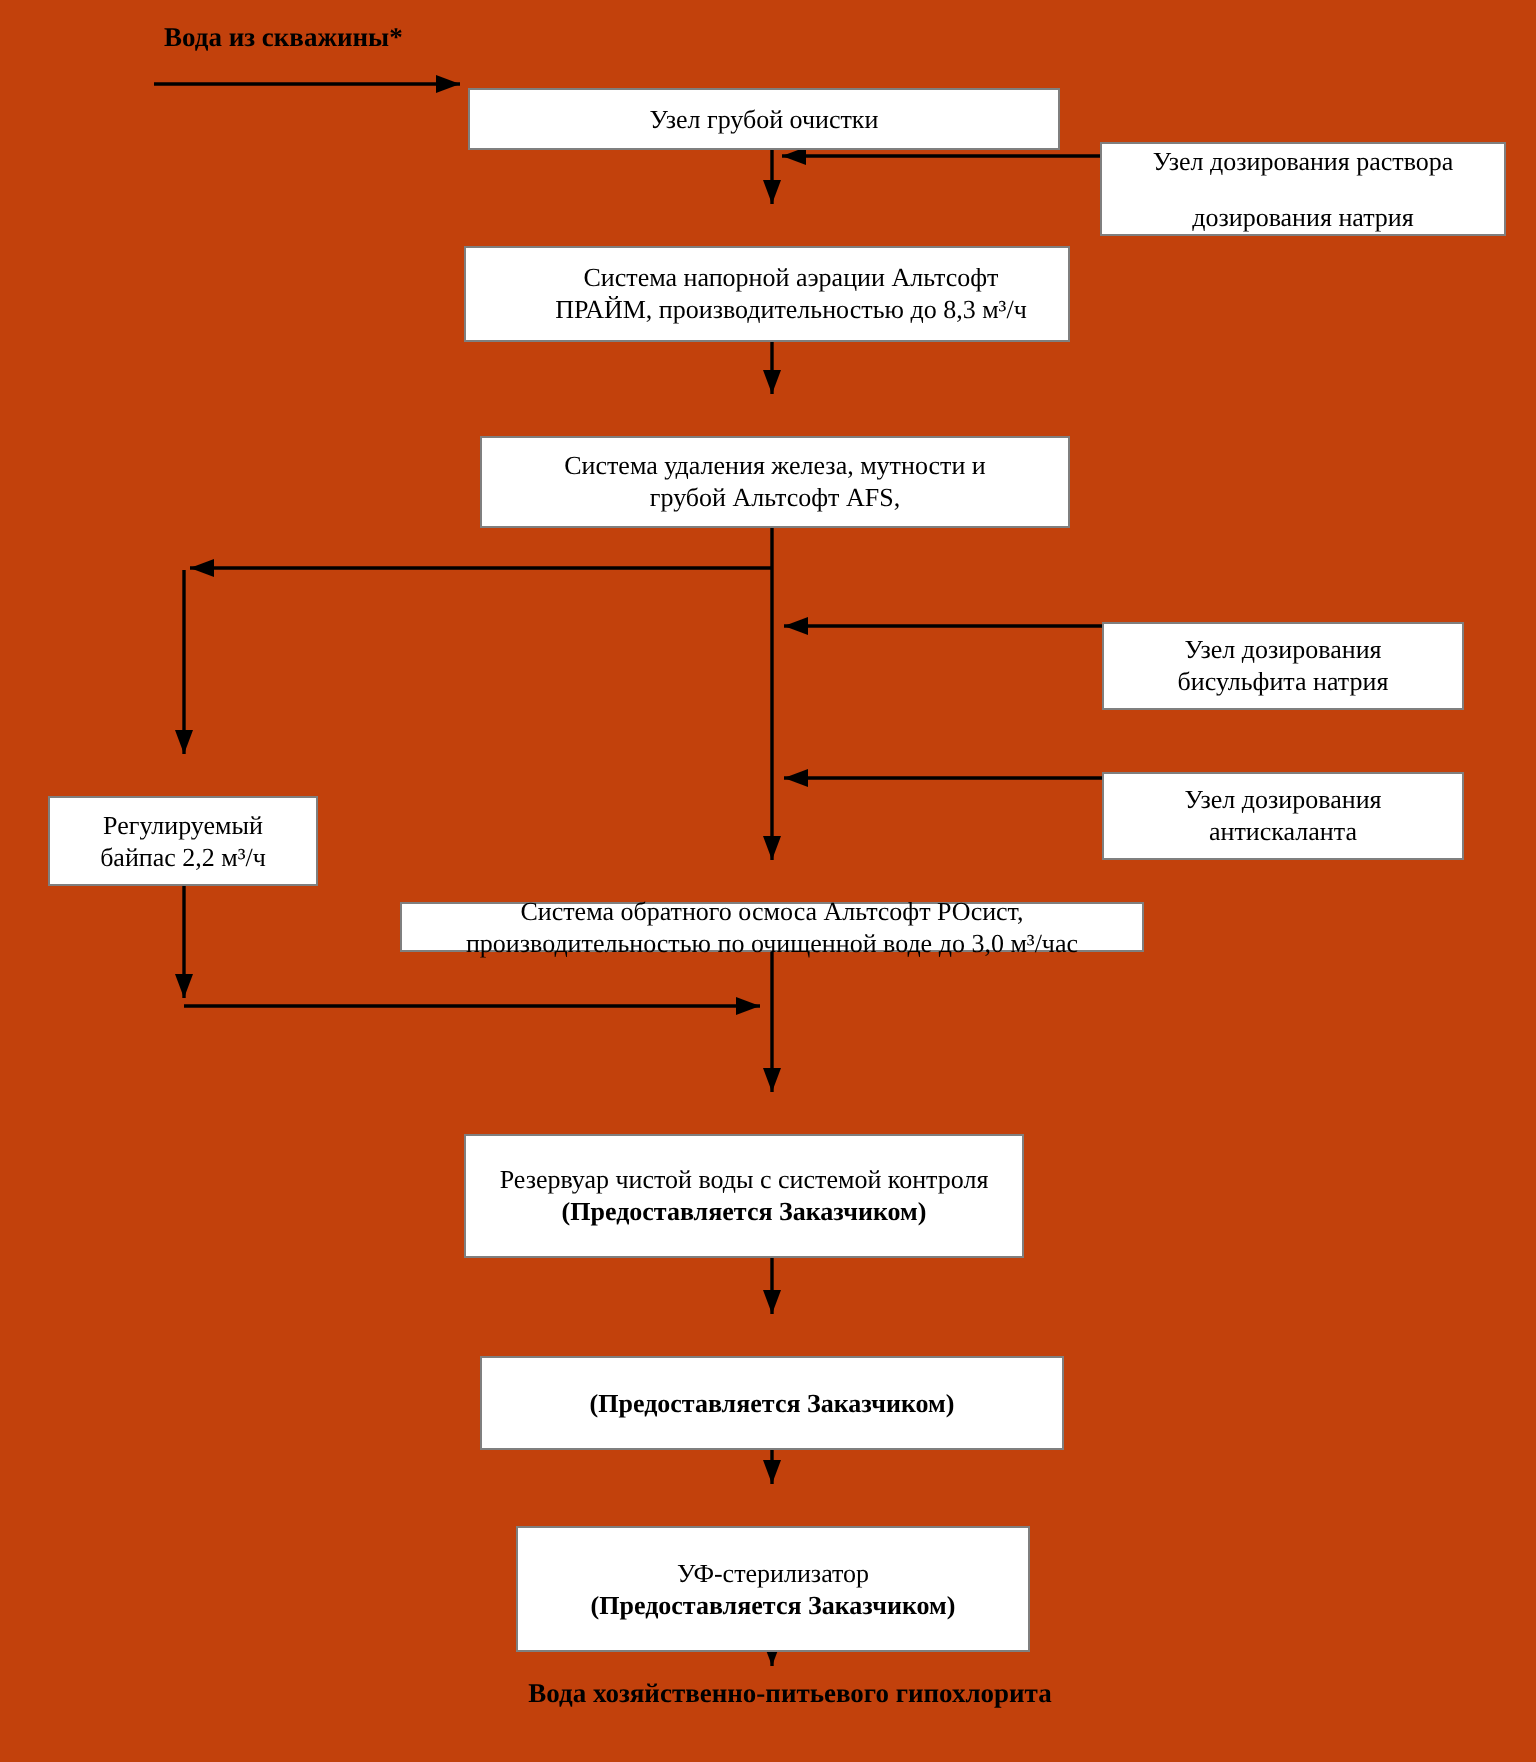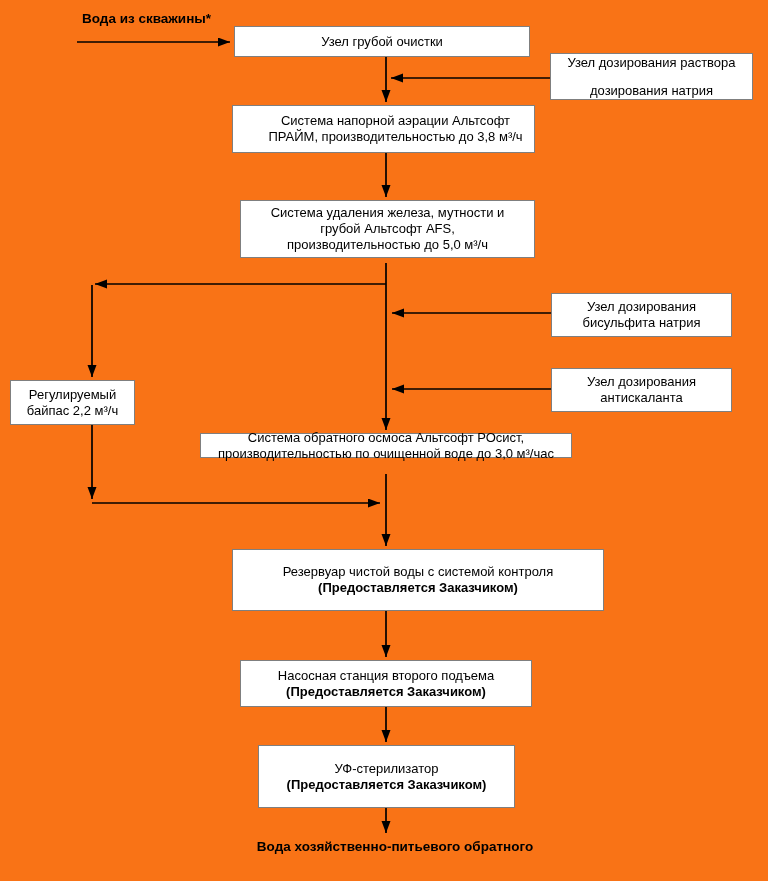--- a/index.html
+++ b/index.html
@@ -2,22 +2,23 @@
 <html><head>
 <meta charset="utf-8">
 <style>
   * { margin: 0; padding: 0; box-sizing: border-box; }
   html, body { background: #ffffff; }
   body { font-family: "Liberation Sans", sans-serif; color: #000000; }
   .canvas {
     position: relative;
     width: 768px;
     height: 881px;
-    background: #f97316;
+    background: #c2410c;
     overflow: hidden;
+    font-family: Liberation Serif, serif;
   }
   .arrow-layer {
     position: absolute;
     left: 0; top: 0;
     width: 768px; height: 881px;
   }
   .arrow-layer path.flow {
     stroke: #000000;
     stroke-width: 1.7;
     fill: none;
@@ -27,41 +28,42 @@
     border: 1px solid #7f7f7f;
     background: #ffffff;
     display: flex;
     flex-direction: column;
     justify-content: center;
     align-items: center;
     text-align: center;
     font-size: 13px;
     line-height: 16px;
     padding: 2px 4px;
+    margin-top: 18px;
   }
   .node .ln { display: block; white-space: nowrap; }
   .node .note { display: block; white-space: nowrap; font-weight: bold; }
   .free-label {
     position: absolute;
     font-weight: bold;
     font-size: 13.5px;
     line-height: 16px;
     text-align: center;
     white-space: nowrap;
   }
   
   #box-coarse      { left: 234px; top: 26px;  width: 296px; height: 31px; }
   #box-hypo        { left: 550px; top: 53px;  width: 203px; height: 47px; gap: 12px; }
   #box-aeration    { left: 232px; top: 105px; width: 303px; height: 48px; padding-left: 28px; }
-  #box-afs         { left: 240px; top: 200px; width: 295px; height: 58px; }
+  #box-afs         { left: 240px; top: 200px; width: 295px; height: 46px; }
   #box-bisulfite   { left: 551px; top: 293px; width: 181px; height: 44px; }
   #box-antiscalant { left: 551px; top: 368px; width: 181px; height: 44px; }
-  #box-bypass      { left: 10px;  top: 380px; width: 125px; height: 45px; }
+  #box-bypass      { left: 24px;  top: 380px; width: 135px; height: 45px; }
   #box-ro          { left: 200px; top: 433px; width: 372px; height: 25px; }
-  #box-tank        { left: 232px; top: 549px; width: 372px; height: 62px; }
+  #box-tank        { left: 232px; top: 549px; width: 280px; height: 62px; }
   #box-pump        { left: 240px; top: 660px; width: 292px; height: 47px; }
   #box-uv          { left: 258px; top: 745px; width: 257px; height: 63px; }
   #label-source    { left: 82px;  top: 11px; }
   #label-output    { left: 235px; top: 839px; width: 320px; }
 </style>
 </head>
 <body>
 
 <div class="canvas">
 
@@ -94,27 +96,26 @@
     <span class="ln">Узел грубой очистки</span>
   </div>
 
   <div class="node" id="box-hypo">
     <span class="ln">Узел дозирования раствора</span>
     <span class="ln">дозирования натрия</span>
   </div>
 
   <div class="node" id="box-aeration">
     <span class="ln">Система напорной аэрации Альтсофт</span>
-    <span class="ln">ПРАЙМ, производительностью до 3,8 м³/ч</span>
+    <span class="ln">ПРАЙМ, производительностью до 8,3 м³/ч</span>
   </div>
 
   <div class="node" id="box-afs">
     <span class="ln">Система удаления железа, мутности и</span>
     <span class="ln">грубой Альтсофт AFS,</span>
-    <span class="ln">производительностью до 5,0 м³/ч</span>
   </div>
 
   <div class="node" id="box-bisulfite">
     <span class="ln">Узел дозирования</span>
     <span class="ln">бисульфита натрия</span>
   </div>
 
   <div class="node" id="box-antiscalant">
     <span class="ln">Узел дозирования</span>
     <span class="ln">антискаланта</span>
@@ -129,24 +130,23 @@
     <span class="ln">Система обратного осмоса Альтсофт РОсист,</span>
     <span class="ln">производительностью по очищенной воде до 3,0 м³/час</span>
   </div>
 
   <div class="node" id="box-tank">
     <span class="ln">Резервуар чистой воды с системой контроля</span>
     <span class="note">(Предоставляется Заказчиком)</span>
   </div>
 
   <div class="node" id="box-pump">
-    <span class="ln">Насосная станция второго подъема</span>
     <span class="note">(Предоставляется Заказчиком)</span>
   </div>
 
   <div class="node" id="box-uv">
     <span class="ln">УФ-стерилизатор</span>
     <span class="note">(Предоставляется Заказчиком)</span>
   </div>
 
-  <div class="free-label" id="label-output">Вода хозяйственно-питьевого обратного</div>
+  <div class="free-label" id="label-output">Вода хозяйственно-питьевого гипохлорита</div>
 
 </div>
 
 </body></html>

